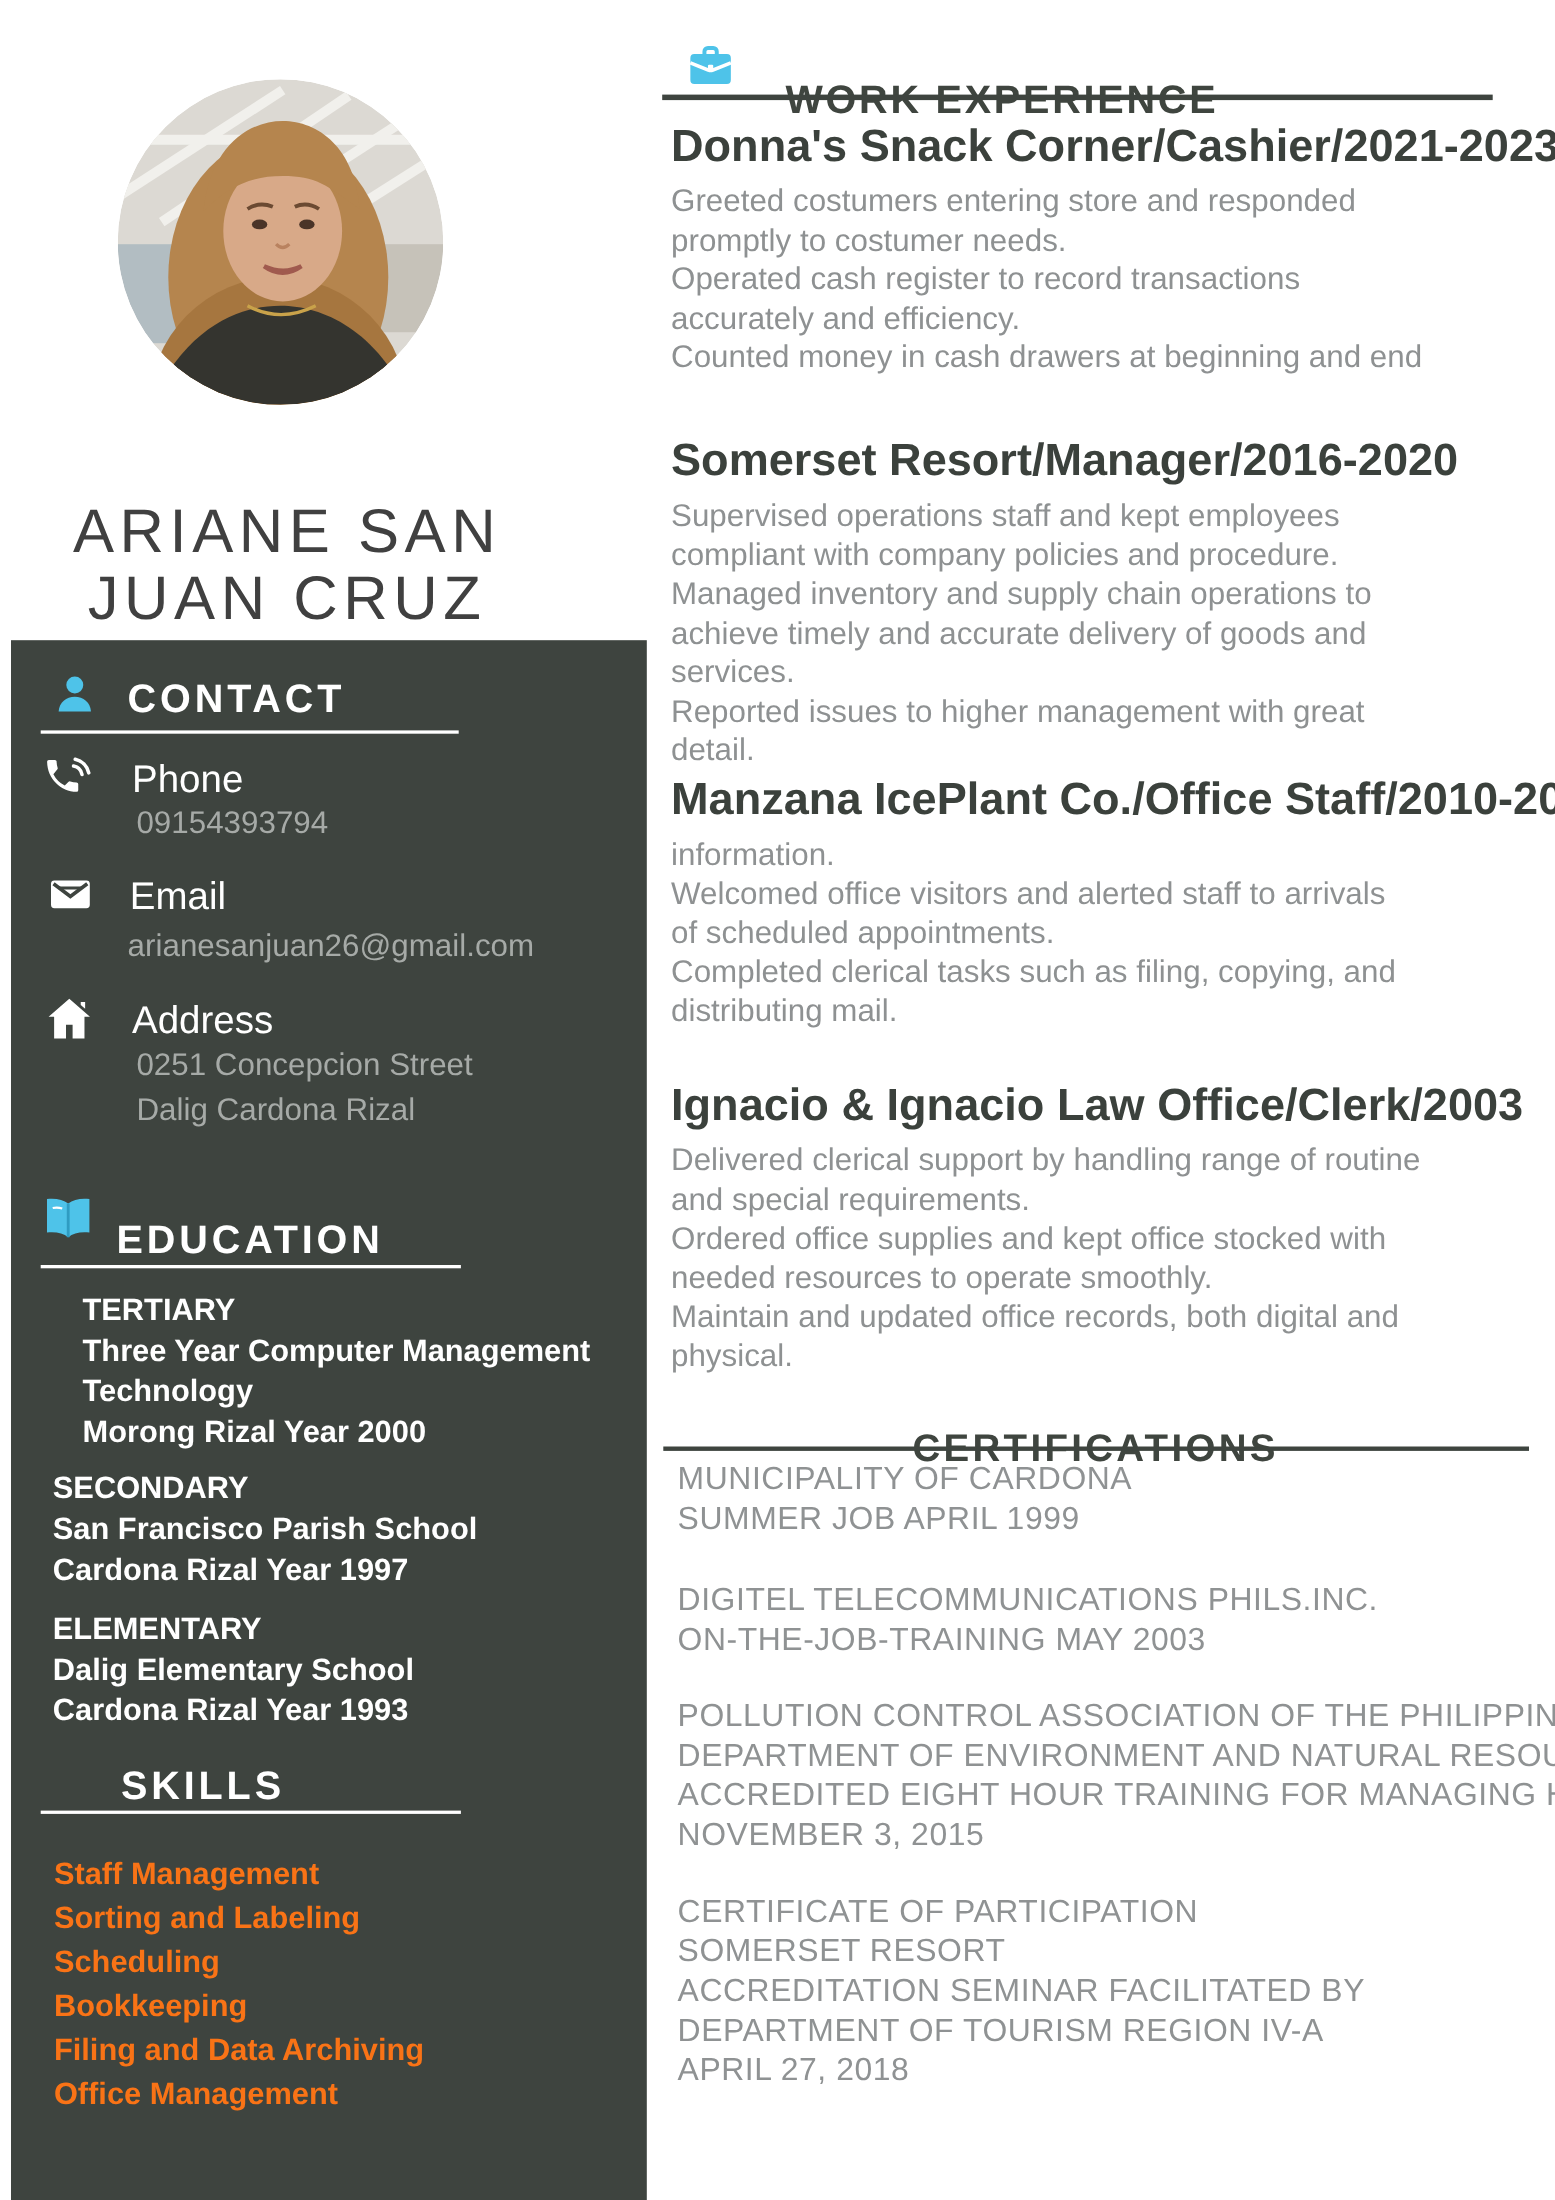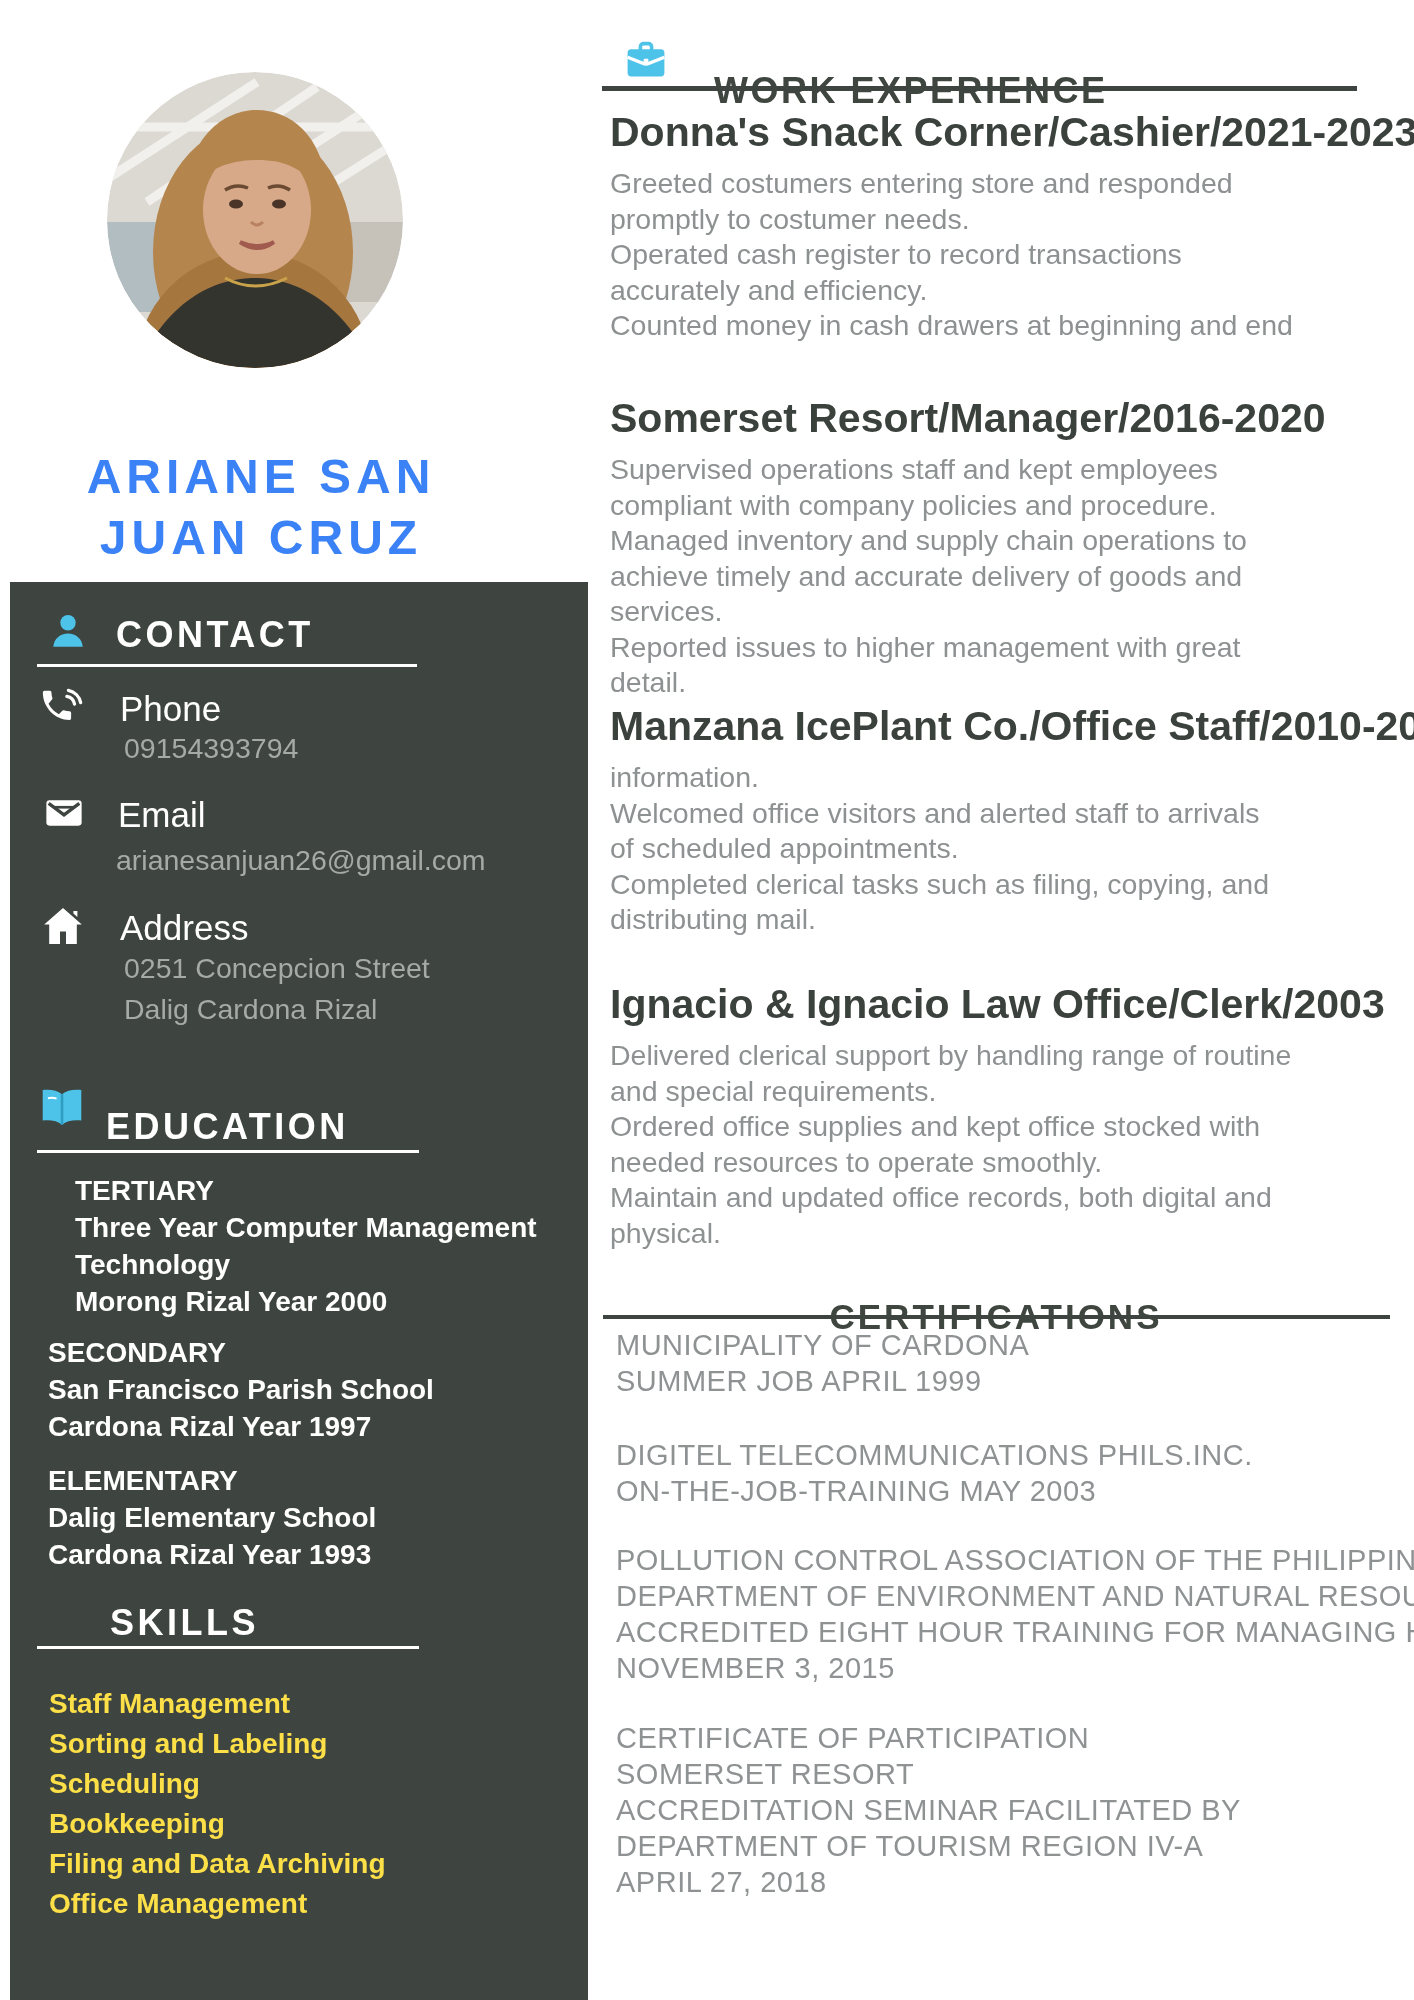--- a/index.html
+++ b/index.html
@@ -1,29 +1,29 @@
 <!DOCTYPE html>
 <html><head>
 <meta charset="utf-8">
 <style>
   html,body{margin:0;padding:0;background:#ffffff;}
   .page{position:relative;width:1414px;height:2000px;background:#ffffff;overflow:hidden;
         font-family:"Liberation Sans",sans-serif;}
   
   .photo{position:absolute;left:107px;top:72px;width:296px;height:296px;border-radius:50%;overflow:hidden;}
   .name{position:absolute;left:0px;top:414px;width:522px;text-align:center;
-        font-size:48px;font-weight:bold;letter-spacing:5px;line-height:61px;color:#3b82f6;}
+        font-size:56px;font-weight:normal;letter-spacing:5px;line-height:61px;color:#404040;}
   .sidebar{position:absolute;left:10px;top:582px;width:578px;height:1418px;background:#3E443F;}
   .sb-abs{position:absolute;}
   .sb-title{font-size:36px;font-weight:bold;letter-spacing:3.5px;color:#ffffff;}
   .sb-rule{position:absolute;height:3px;background:#ffffff;}
   .sb-label{font-size:35px;font-weight:normal;color:#ffffff;}
   .sb-value{font-size:28.5px;color:#A6AAA7;line-height:41px;white-space:nowrap;}
   .sb-text{font-size:28px;font-weight:bold;color:#ffffff;line-height:37px;white-space:nowrap;}
-  .sk-text{font-size:28px;font-weight:bold;color:#fde047;line-height:40px;white-space:nowrap;}
+  .sk-text{font-size:28px;font-weight:bold;color:#f97316;line-height:40px;white-space:nowrap;}
   .icon{display:block;}
   
   .main{position:absolute;left:602px;top:0;width:800px;height:2000px;}
   .we-icon{position:absolute;left:20px;top:36px;}
   .we-title{position:absolute;left:112px;top:40px;font-size:36px;font-weight:bold;
             letter-spacing:2.5px;color:#3F453F;white-space:nowrap;}
   .we-rule{position:absolute;left:0;top:86px;width:755px;height:5px;background:#3E443F;}
   .job{position:absolute;left:8px;}
   .job-title{font-size:41px;font-weight:bold;color:#3B413C;white-space:nowrap;
              line-height:40px;margin:0 0 14px 0;}

